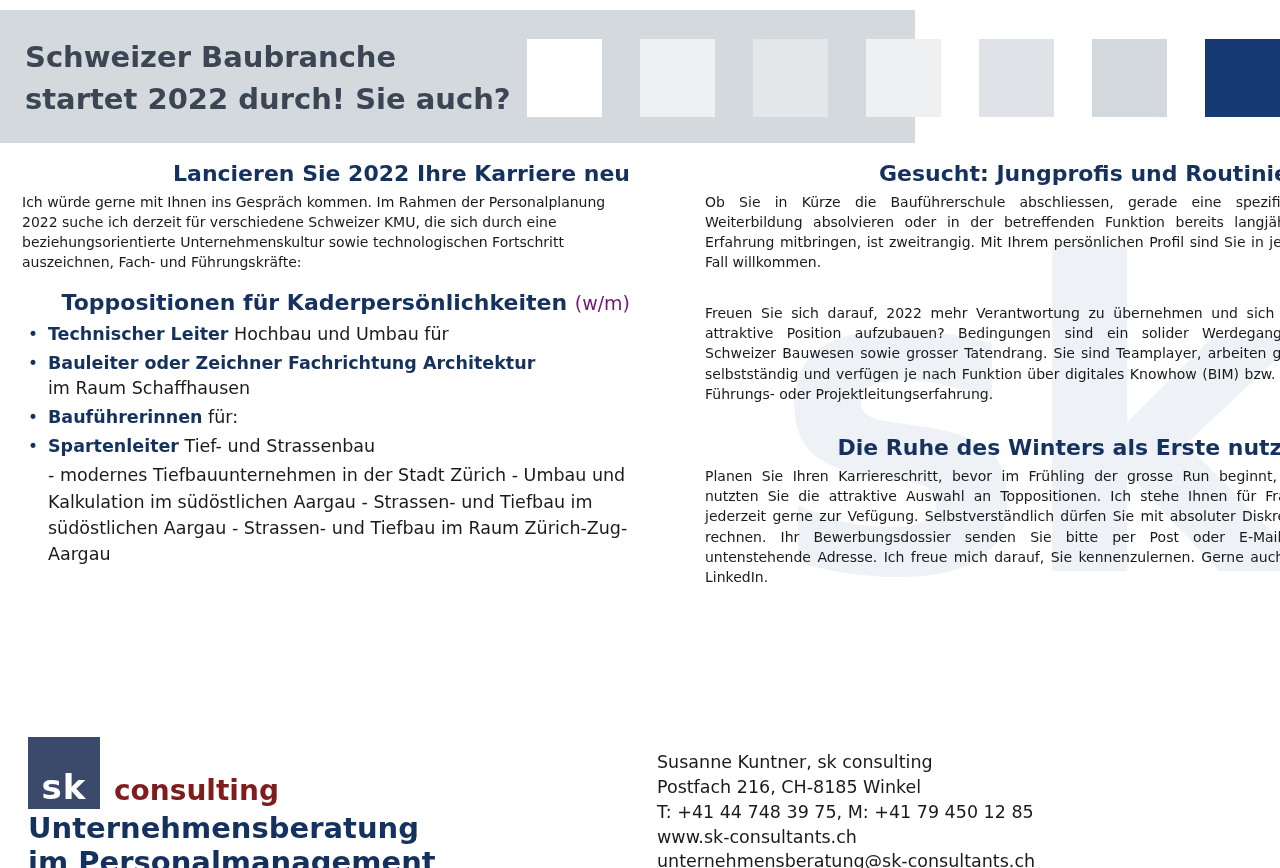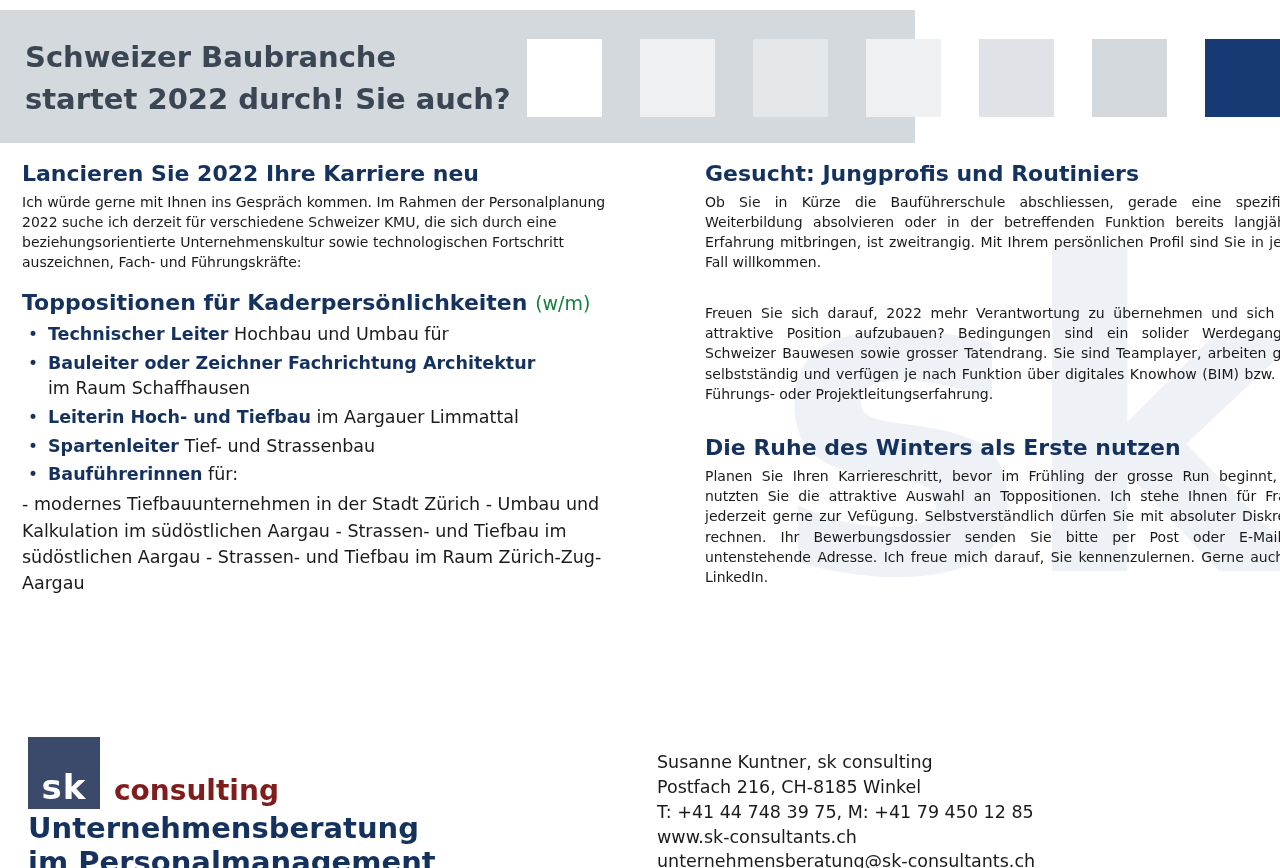--- a/index.html
+++ b/index.html
@@ -90,25 +90,26 @@
     left: 657px;
     width: 608px;
     margin-left: 48px;
   }
   h2.sec {
     font-size: 22px;
     font-weight: bold;
     color: #15325f;
     margin: 0 0 4px 0;
     line-height: 1.25;
+    text-align: right;
   }
   .sec-wm {
     font-size: 19px;
     font-weight: normal;
-    color: #15803d;
+    color: #701a75;
   }
   p.body {
     font-size: 14px;
     line-height: 1.45;
     margin: 0 0 16px 0;
     color: #1a1a1a;
   }
   p.body.just {
     text-align: justify;
   }
@@ -135,20 +136,21 @@
     color: #15325f;
     font-size: 17px;
   }
   .jt {
     color: #15325f;
     font-weight: bold;
   }
   .sub {
     font-size: 17.5px;
     line-height: 1.5;
+    margin-left: 26px;
     color: #1a1a1a;
   }
   
   .logo {
     position: absolute;
     left: 28px;
     top: 737px;
     z-index: 2;
   }
   .logo-row {
@@ -230,27 +232,24 @@
 
   <ul class="joblist">
     <li>
       <span class="jt">Technischer Leiter</span><span> Hochbau und Umbau für</span><br>
     </li>
     <li>
       <span class="jt">Bauleiter oder Zeichner Fachrichtung Architektur</span><span></span><br>
       <span>im Raum Schaffhausen</span>
     </li>
     <li>
-      <span class="jt">Leiterin Hoch- und Tiefbau</span><span> im Aargauer Limmattal</span>
+      <span class="jt">Bauführerinnen</span><span> für:</span>
     </li>
     <li>
       <span class="jt">Spartenleiter</span><span> Tief- und Strassenbau</span>
-    </li>
-    <li>
-      <span class="jt">Bauführerinnen</span><span> für:</span>
     </li>
   </ul>
   <div class="sub">- modernes Tiefbauunternehmen in der Stadt Zürich
 - Umbau und Kalkulation im südöstlichen Aargau
 - Strassen- und Tiefbau im südöstlichen Aargau
 - Strassen- und Tiefbau im Raum Zürich-Zug-Aargau</div>
 </div>
 
 <div class="col col-right">
   <h2 class="sec">Gesucht: Jungprofis und Routiniers</h2>

